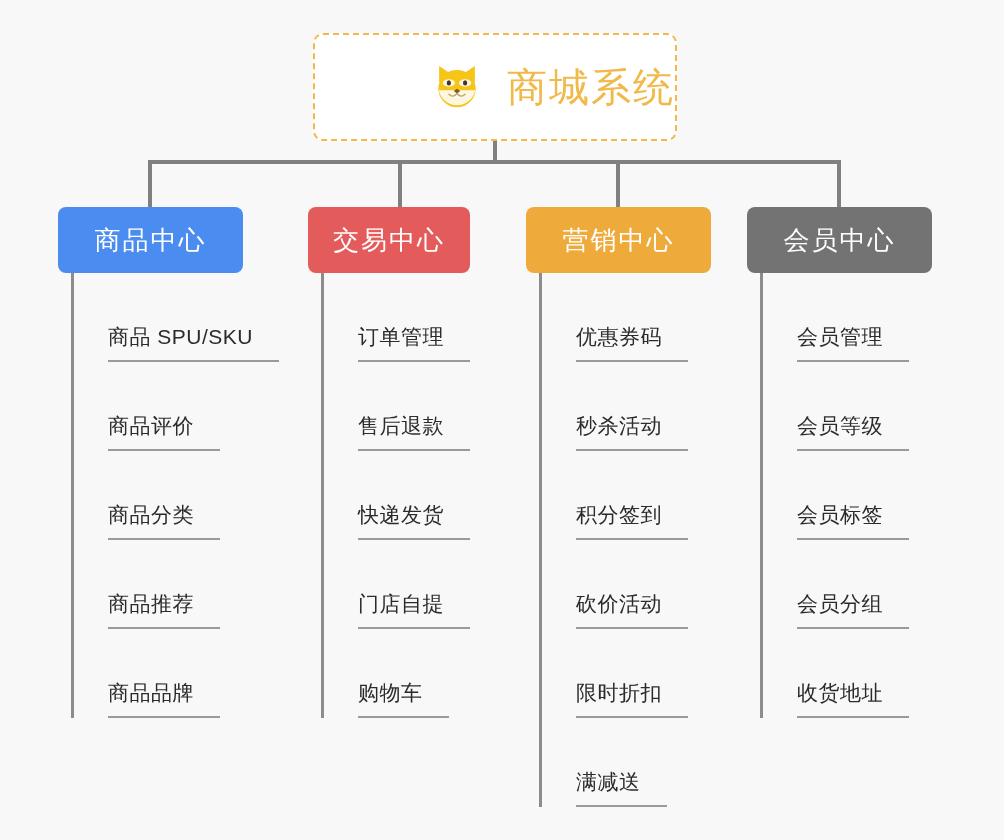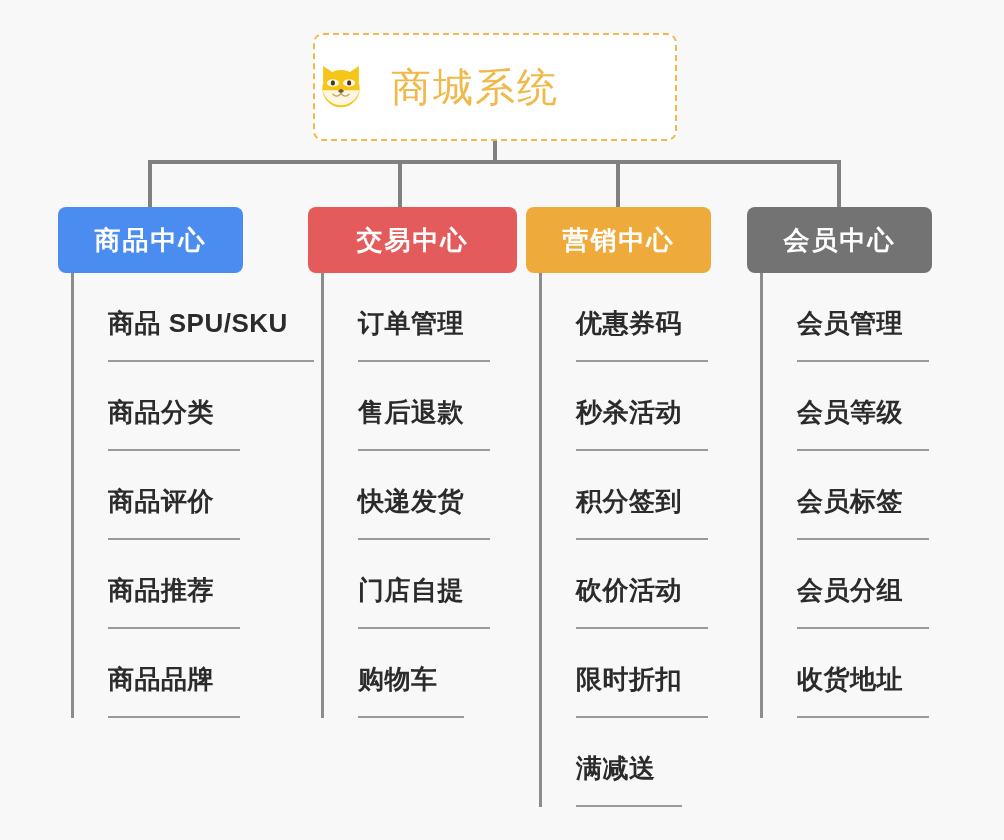--- a/index.html
+++ b/index.html
@@ -28,21 +28,21 @@
     left: 313px;
     top: 33px;
     width: 364px;
     height: 108px;
     background: #ffffff;
     border: 2px dashed #f0b949;
     border-radius: 10px;
     box-sizing: border-box;
     display: flex;
     align-items: center;
-    justify-content: flex-start;
+    justify-content: flex-end;
     gap: 24px;
   }
   .root-icon {
     width: 52px;
     height: 52px;
     flex: 0 0 auto;
     display: block;
   }
   .root-title {
     font-size: 40px;
@@ -76,64 +76,63 @@
   }
   .conn-drop.d1 { left: 148px; }
   .conn-drop.d2 { left: 398px; }
   .conn-drop.d3 { left: 616px; }
   .conn-drop.d4 { left: 837px; }
 
   
   .column {
     position: absolute;
     top: 207px;
-    font-weight: bold;
   }
   .column.c1 { left: 58px;  width: 230px; }
   .column.c2 { left: 308px; width: 200px; }
   .column.c3 { left: 526px; width: 200px; }
   .column.c4 { left: 747px; width: 200px; }
 
   .cat-box {
     height: 66px;
     border-radius: 8px;
     display: flex;
     align-items: center;
     justify-content: center;
     color: #ffffff;
     font-size: 26px;
     letter-spacing: 2px;
     box-sizing: border-box;
   }
   .column.c1 .cat-box { width: 185px; }
-  .column.c2 .cat-box { width: 209px; }
+  .column.c2 .cat-box { width: 162px; }
   .column.c3 .cat-box { width: 185px; }
   .column.c4 .cat-box { width: 185px; }
 
   
   .leaf-list {
     position: relative;
     margin-left: 13px;
     border-left: 3px solid #8c8c8c;
     padding-top: 0;
   }
   .leaf {
     position: relative;
     height: 89px;
     box-sizing: border-box;
     display: flex;
     align-items: flex-end;
     padding-left: 34px;
   }
   .leaf-label {
     display: inline-block;
-    font-size: 26px;
+    font-size: 21px;
     color: #2b2b2b;
     line-height: 1.1;
-    padding-bottom: 22px;
+    padding-bottom: 12px;
     border-bottom: 2px solid #9a9a9a;
     white-space: nowrap;
     letter-spacing: 0.5px;
   }
   
   .leaf-label::after {
     content: "";
     display: inline-block;
     width: 26px;
   }
@@ -176,24 +175,24 @@
 
   <div class="column c1">
     <div class="cat-box" style="background: rgb(74, 140, 240);">
       <span>商品中心</span>
     </div>
     <div class="leaf-list">
       <div class="leaf">
           <span class="leaf-label">商品 SPU/SKU</span>
         </div>
       <div class="leaf">
+          <span class="leaf-label">商品评价</span>
+        </div>
+      <div class="leaf">
           <span class="leaf-label">商品分类</span>
-        </div>
-      <div class="leaf">
-          <span class="leaf-label">商品评价</span>
         </div>
       <div class="leaf">
           <span class="leaf-label">商品推荐</span>
         </div>
       <div class="leaf">
           <span class="leaf-label">商品品牌</span>
         </div>
     </div>
   </div>
 

